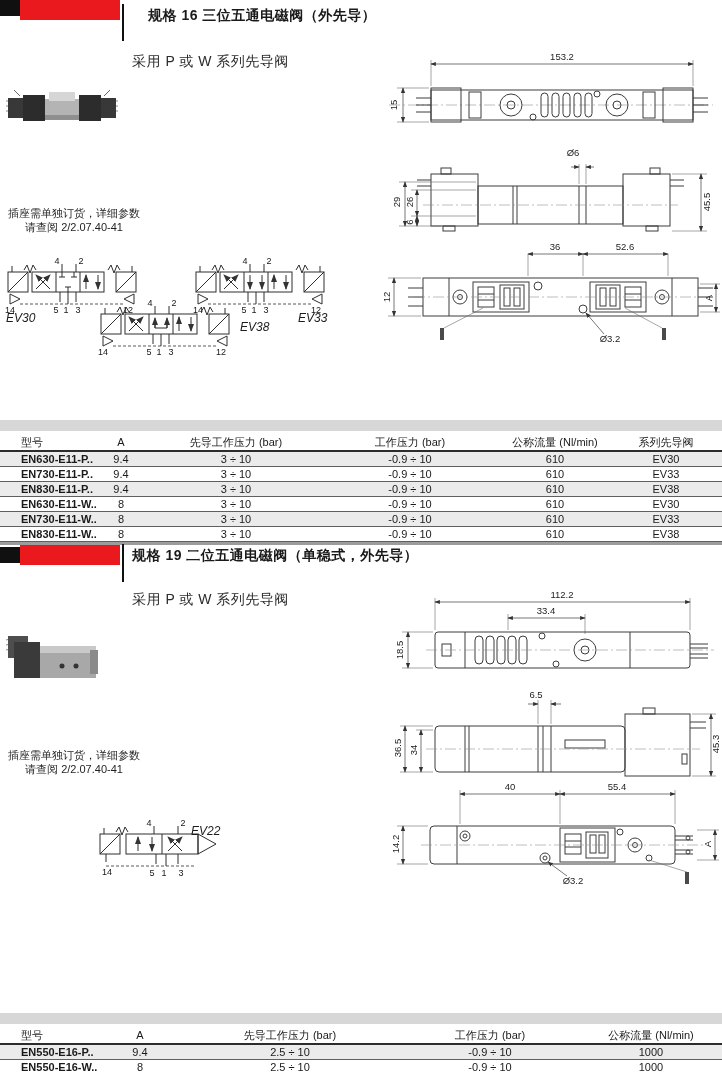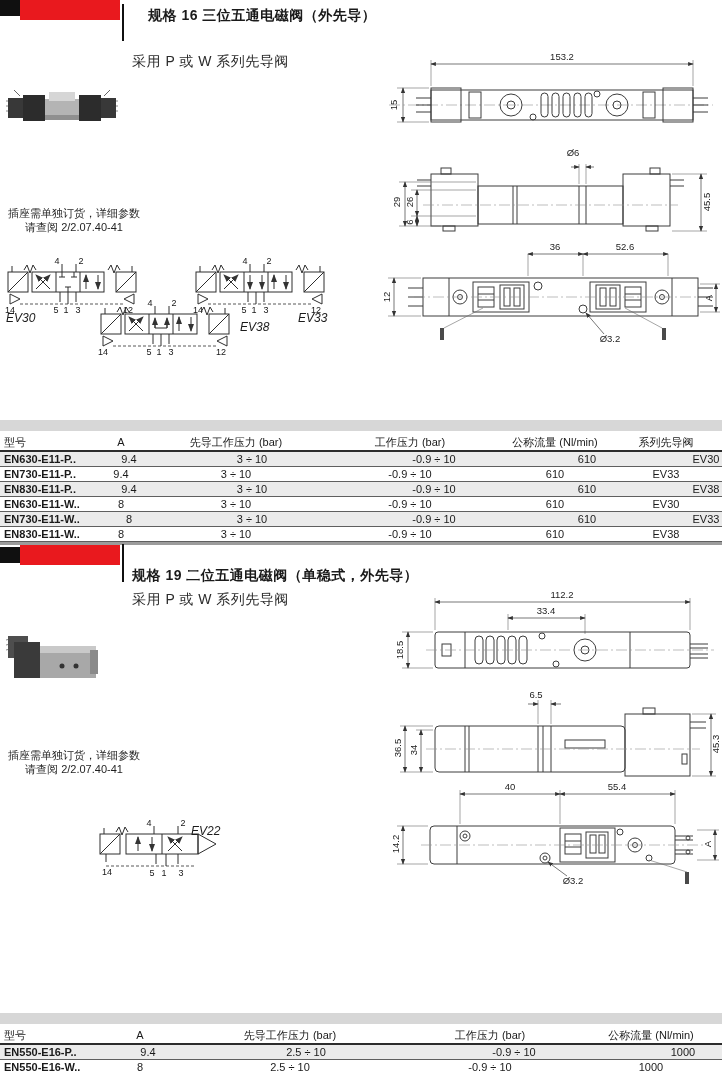--- a/index.html
+++ b/index.html
@@ -24,23 +24,23 @@
   .sym text{font-size:9px;fill:#161616;}
   .ev-label{position:absolute;font-style:italic;font-size:12px;color:#1c1c1c;white-space:nowrap;}
   .photo{position:absolute;}
   .dtable{position:absolute;left:0;width:722px;background:#fff;border-bottom:3px solid #9c9c9c;}
   .band{height:11px;background:#d7d7d7;}
   .trow{display:grid;align-items:center;font-size:11px;white-space:nowrap;}
   .t1 .trow{grid-template-columns:90px 62px 168px 180px 110px 112px;}
   .t2 .trow{grid-template-columns:100px 80px 220px 180px 142px;}
   .thead{height:16px;margin-top:3px;border-bottom:2px solid #2c2c2c;}
   .data{height:14px;border-bottom:1px solid #5f5f5f;}
-  .data.alt{background:#ebebeb;gap:8px;}
+  .data.alt{background:#ebebeb;}
   .c{text-align:center;}
-  .c0{text-align:left;padding-left:4px;}
+  .c0{text-align:left;padding-left:21px;}
   .model{font-weight:bold;}
 </style>
 </head>
 <body>
 
 <svg width="0" height="0" style="position:absolute">
   <defs>
     <marker id="arw" viewBox="0 0 8 8" refX="7" refY="4" markerWidth="8" markerHeight="8" orient="auto-start-reverse">
       <path d="M0,1 L8,4 L0,7 z" fill="#333"></path>
     </marker>
@@ -371,21 +371,21 @@
     <div class="c">3 ÷ 10</div>
     <div class="c">-0.9 ÷ 10</div>
     <div class="c">610</div>
     <div class="c">EV38</div>
   </div>
 </div>
 
 <div class="banner-black" style="left:0;top:547px;width:20px;height:16px"></div>
 <div class="banner-red" style="left:20px;top:545px;width:100px;height:20px"></div>
 <div class="vrule" style="left:122px;top:544px;height:38px"></div>
-<div class="sec-title" style="left:132px;top:567px">规格 19 二位五通电磁阀（单稳式，外先导）</div>
+<div class="sec-title" style="left:132px;top:547px">规格 19 二位五通电磁阀（单稳式，外先导）</div>
 <div class="sec-sub" style="left:132px;top:591px">采用 P 或 W 系列先导阀</div>
 
 <svg class="photo" style="left:6px;top:626px" width="96" height="64" viewBox="0 0 96 64">
   <line x1="0" y1="14" x2="4" y2="13" stroke="#888"></line>
     <line x1="0" y1="19" x2="4" y2="18" stroke="#888"></line>
     <line x1="0" y1="24" x2="4" y2="23" stroke="#888"></line>
   <rect x="2" y="10" width="20" height="22" fill="#4e4e4e"></rect>
   <rect x="8" y="16" width="26" height="36" fill="#3a3a3a"></rect>
   <rect x="34" y="20" width="56" height="32" fill="#a8a8a8"></rect>
   <rect x="34" y="20" width="56" height="7" fill="#c9c9c9"></rect>

